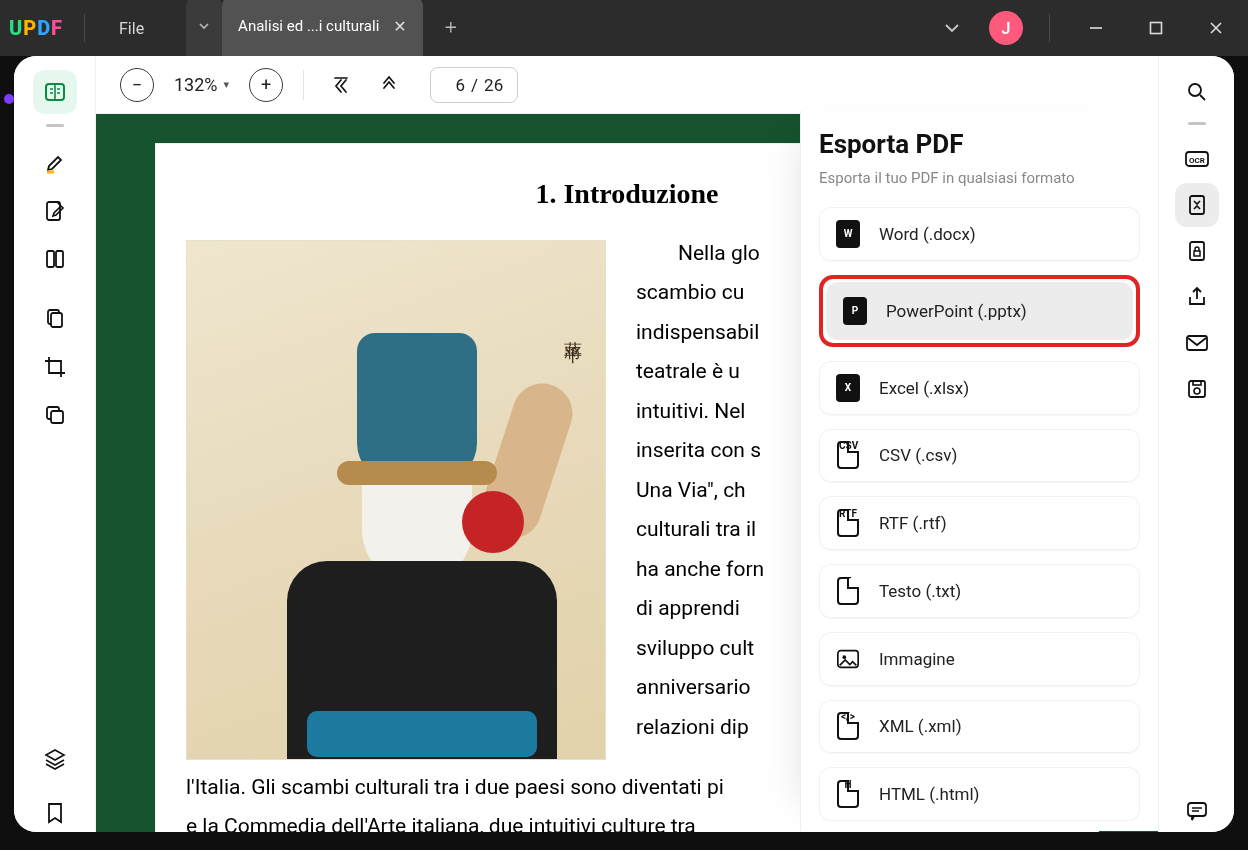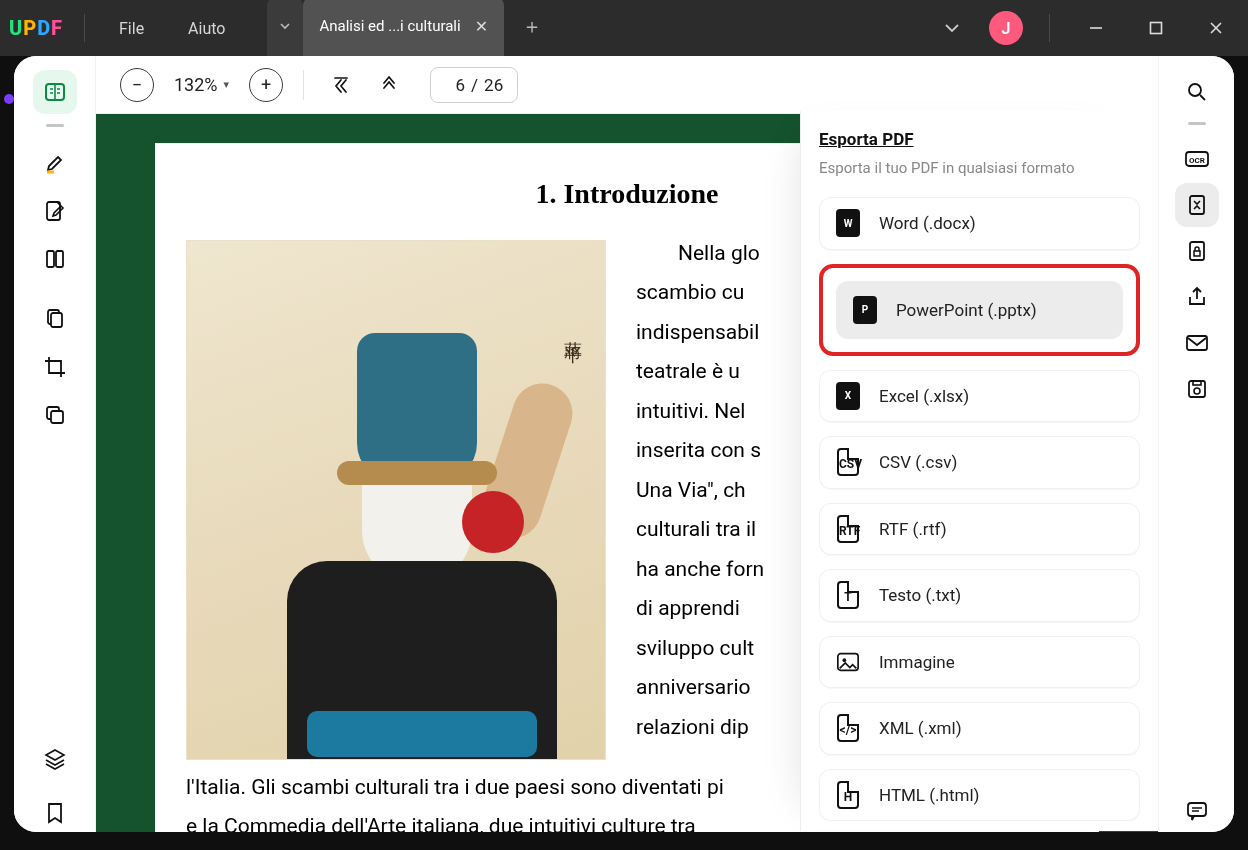--- a/index.html
+++ b/index.html
@@ -76,55 +76,54 @@
 .fig-sash { position:absolute; top:470px; left:120px; width:230px; height:46px; background:#1c7aa0; border-radius:10px;}
 .fig-arm  { position:absolute; top:140px; left:310px; width:60px; height:160px; background:#d9b58c; border-radius:30px; transform:rotate(18deg);}
 .fig-cap  { position:absolute; top:86px; right:16px; writing-mode:vertical-rl; font-family:serif; font-size:18px; color:#3b2a1a; letter-spacing:6px;}
 
 
 .export-panel {
   position:absolute; top:55px; right:76px; width:358px; height:720px;
   background:#fff; border-left:1px solid #eee; box-shadow:-24px 0 40px -30px rgba(0,0,0,.15);
   display:flex; flex-direction:column; padding:18px 18px 10px 18px; gap:10px;
 }
-.ep-title { font-size:17px; font-weight:700; color:#111;text-decoration:underline; }
+.ep-title { font-size:26px; font-weight:700; color:#111; }
 .ep-sub   { font-size:15px; color:#888; margin-bottom:10px; }
 .ep-list  { display:flex; flex-direction:column; gap:14px; overflow-y:auto; }
 .ep-item  { height:58px; border-radius:12px; background:#fff; display:flex; align-items:center; gap:18px; padding:0 16px; cursor:pointer; font-size:17px; color:#222; box-shadow:0 1px 0 rgba(0,0,0,.03), 0 0 0 1px #f1f1f1 inset;}
 .ep-item.highlight { background:#ececec; box-shadow:none; }
-.ep-item.highlight-wrap { padding:13px; border:4px solid #e02424; border-radius:14px; height:auto; background:transparent; box-shadow:none;}
+.ep-item.highlight-wrap { padding:3px; border:4px solid #e02424; border-radius:14px; height:auto; background:transparent; box-shadow:none;}
 .ep-item.highlight-wrap .ep-item { margin:0; width:100%; }
 .ep-icon { width:26px; height:30px; display:flex; align-items:center; justify-content:center; }
 .ep-icon svg { width:24px; height:28px; }
 .ep-icon .badge { position:relative; width:24px; height:28px; background:#111; border-radius:4px; }
 .ep-icon .badge::after { content:attr(data-label); position:absolute; inset:0; color:#fff; font-size:10px; font-weight:700; display:flex; align-items:center; justify-content:center; }
 .file-outline { position:relative; width:22px; height:28px; border:2px solid #111; border-radius:4px; }
 .file-outline::before{content:""; position:absolute; top:-2px; right:-2px; width:10px; height:10px; background:#fff; border-left:2px solid #111; border-bottom:2px solid #111;}
-.file-outline span{ position:absolute; bottom:3px; left:0; right:0; text-align:center; font-size:12px; font-weight:700; color:#111;}
+.file-outline span{ position:absolute; bottom:16px; left:0; right:0; text-align:center; font-size:10px; font-weight:700; color:#111;}
 
 
 .app-pip { position:fixed; left:4px; top:94px; width:10px; height:10px; border-radius:50%; background:#7a3cff; }
 
 svg { display:block; }
 </style>
 </head>
 <body>
 
 <div class="app-pip"></div>
 
 <div class="titlebar">
   <div class="logo">
     <span>U</span>
       <span>P</span>
       <span>D</span>
       <span>F</span>
   </div>
   <div class="vsep"></div>
   <div class="menu-item">File</div>
-  <div class="menu-item">Aiuto</div>
 
   <div class="tab-group">
     <div class="tab-stub">
       <svg width="12" height="12" viewBox="0 0 12 12">
           <path d="M2 4l4 4 4-4" stroke="#bbb" stroke-width="1.6" fill="none"></path>
         </svg>
     </div>
     <div class="tab-active">
       <span>Analisi ed ...i culturali</span>
       <span class="tab-close">✕</span>

